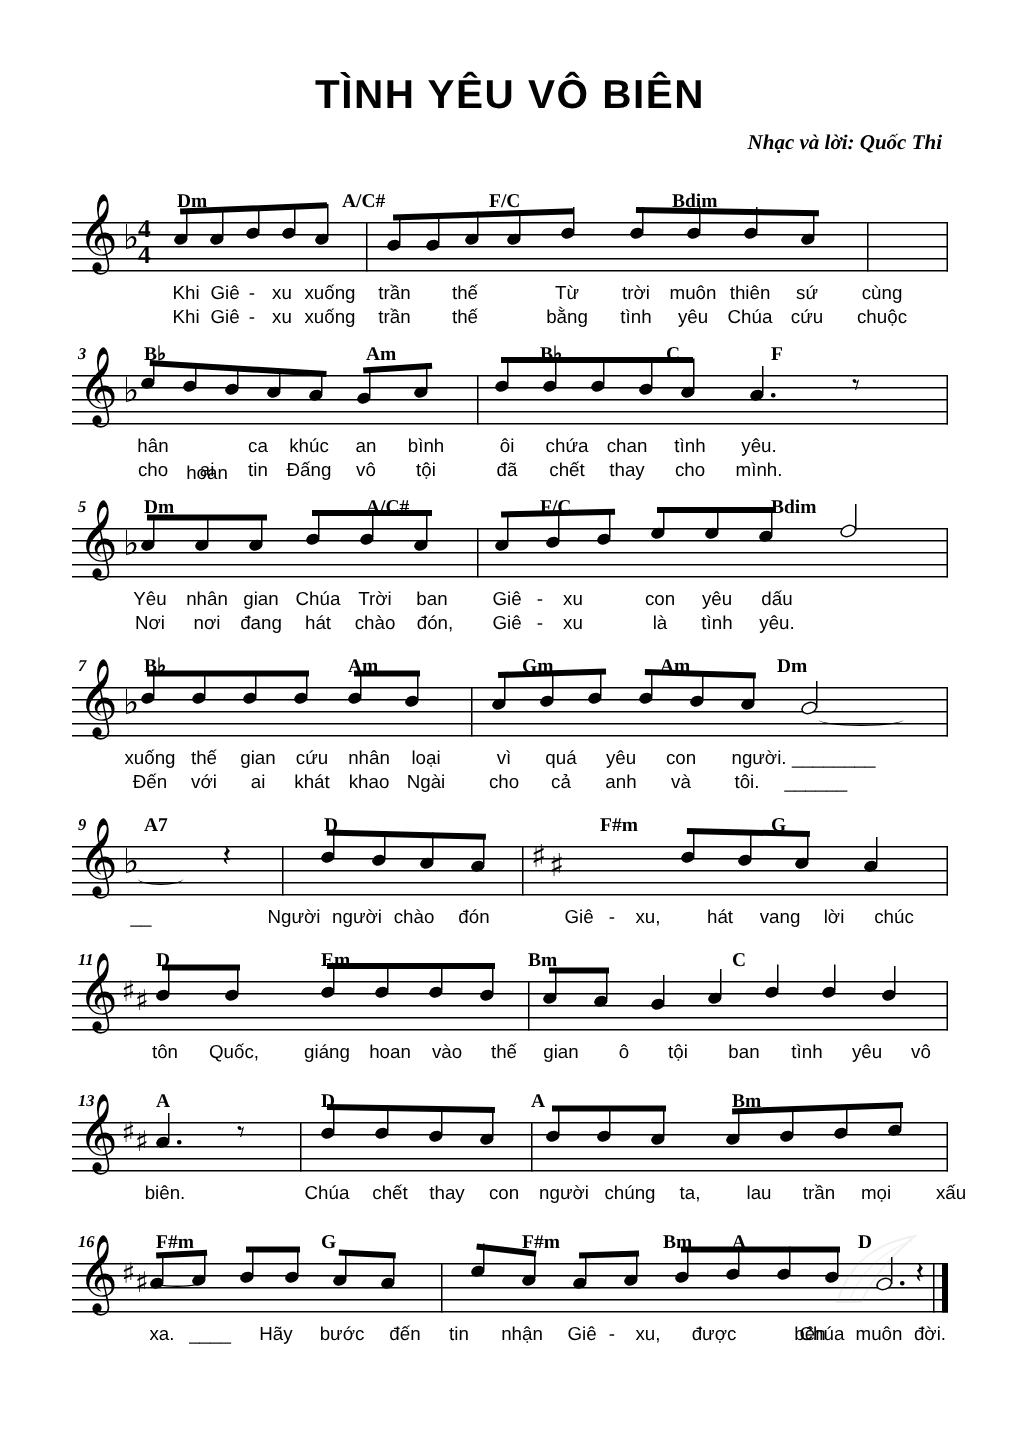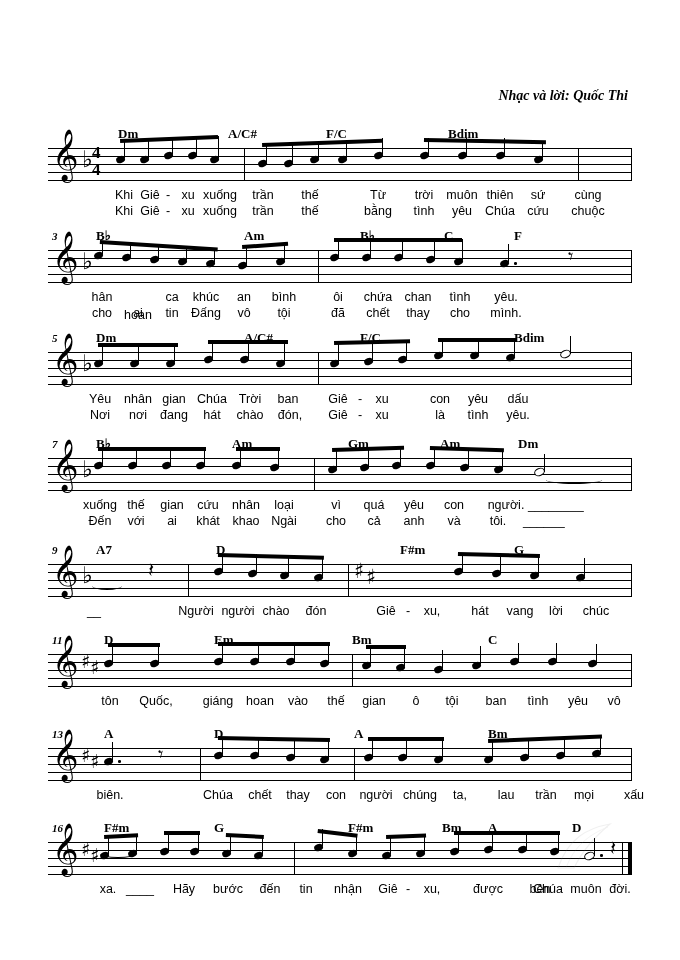--- a/index.html
+++ b/index.html
@@ -196,20 +196,21 @@
     width: 70px;
     height: 60px;
     opacity: 0.12;
   }
 </style>
 </head>
 <body>
 
 <div class="sheet">
 
+  <div class="title">TÌNH YÊU VÔ BIÊN</div>
   <div class="credit">Nhạc và lời: Quốc Thi</div>
 
   <div class="system" style="top:130px;">
     <div class="staff">
       <div class="line"></div>
         <div class="line"></div>
         <div class="line"></div>
         <div class="line"></div>
         <div class="line"></div>
     </div>
@@ -829,21 +830,21 @@
       <span class="syll" style="left:60px;">xa.</span>
       <span class="syll" style="left:92px;">____</span>
       <span class="syll" style="left:136px;">Hãy</span>
       <span class="syll" style="left:180px;">bước</span>
       <span class="syll" style="left:222px;">đến</span>
       <span class="syll" style="left:258px;">tin</span>
       <span class="syll" style="left:300px;">nhận</span>
       <span class="syll" style="left:340px;">Giê</span>
       <span class="syll" style="left:360px;">-</span>
       <span class="syll" style="left:384px;">xu,</span>
-      <span class="syll" style="left:440px;">được</span>
+      <span class="syll" style="left:428px;">được</span>
       <span class="syll" style="left:448px;margin-left:44px;">bên</span>
       <span class="syll" style="left:500px;">Chúa</span>
       <span class="syll" style="left:538px;">muôn</span>
       <span class="syll" style="left:572px;">đời.</span>
     </div>
   </div>
 
   <svg class="watermark" viewBox="0 0 70 60">
     <path d="M10 50 C20 20, 40 10, 62 6 C48 18, 36 30, 26 50 Z" fill="none" stroke="#888" stroke-width="1.2"></path>
     <path d="M18 50 C26 28, 42 16, 60 9" fill="none" stroke="#888" stroke-width="0.8"></path>

